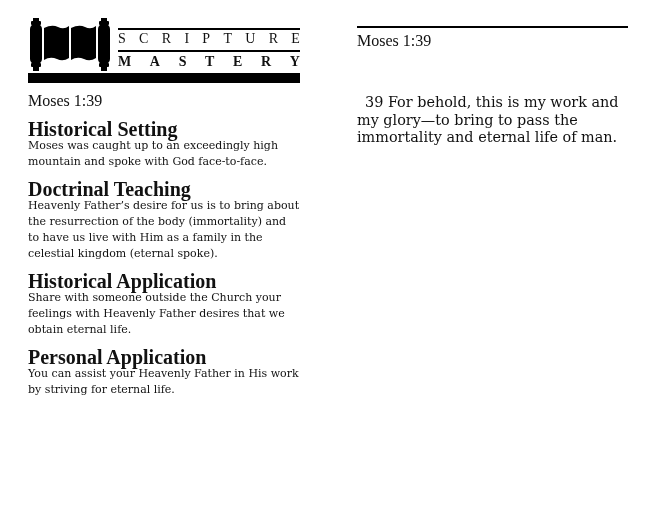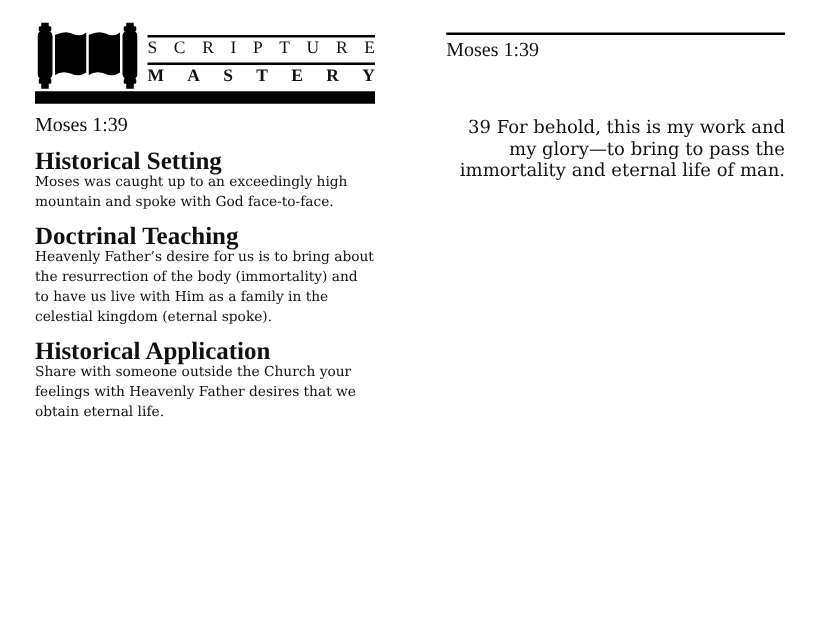--- a/index.html
+++ b/index.html
@@ -31,21 +31,21 @@
     .section h3 {
       margin: 0; font-family: "Liberation Serif", serif; font-size: 20px; font-weight: bold; line-height: 18px;
     }
     .section p {
       margin: 0; font-family: "DejaVu Serif", serif; font-size: 11px; line-height: 16px;
     }
     .right { position: absolute; left: 357px; top: 26px; width: 271px; }
     .right-rule { height: 2px; background: #000; width: 271px; }
     .right-ref { font-family: "Liberation Serif", serif; font-size: 16px; margin-top: 3px; line-height: 19px; }
     .verse {
-      margin-top: 44px; font-family: "DejaVu Serif", serif; font-size: 14.4px; line-height: 17.5px; text-align: right;
+      margin-top: 44px; font-family: "DejaVu Serif", serif; font-size: 14.4px; line-height: 17.5px;
     }
     .verse .indent { padding-left: 8px; }
   </style>
 </head>
 <body>
 
 <div class="left">
   <div class="logo">
     <svg class="scroll-icon" viewBox="0 0 80 54">
 
@@ -97,20 +97,24 @@
     <p>Moses was caught up to an exceedingly high mountain and spoke with God face-to-face.</p>
   </div>
   <div class="section">
     <h3>Doctrinal Teaching</h3>
     <p>Heavenly Father’s desire for us is to bring about the resurrection of the body (immortality) and to have us live with Him as a family in the celestial kingdom (eternal spoke).</p>
   </div>
   <div class="section">
     <h3>Historical Application</h3>
     <p>Share with someone outside the Church your feelings with Heavenly Father desires that we obtain eternal life.</p>
   </div>
+  <div class="section">
+    <h3>Personal Application</h3>
+    <p>You can assist your Heavenly Father in His work by striving for eternal life.</p>
+  </div>
 </div>
 
 <div class="right">
   <div class="right-rule"></div>
   <div class="right-ref">Moses 1:39</div>
   <div class="verse">
     <span class="indent">39</span>
     <span>For behold, this is my work and my glory—to bring to pass the immortality and eternal life of man.</span>
   </div>
 </div>

